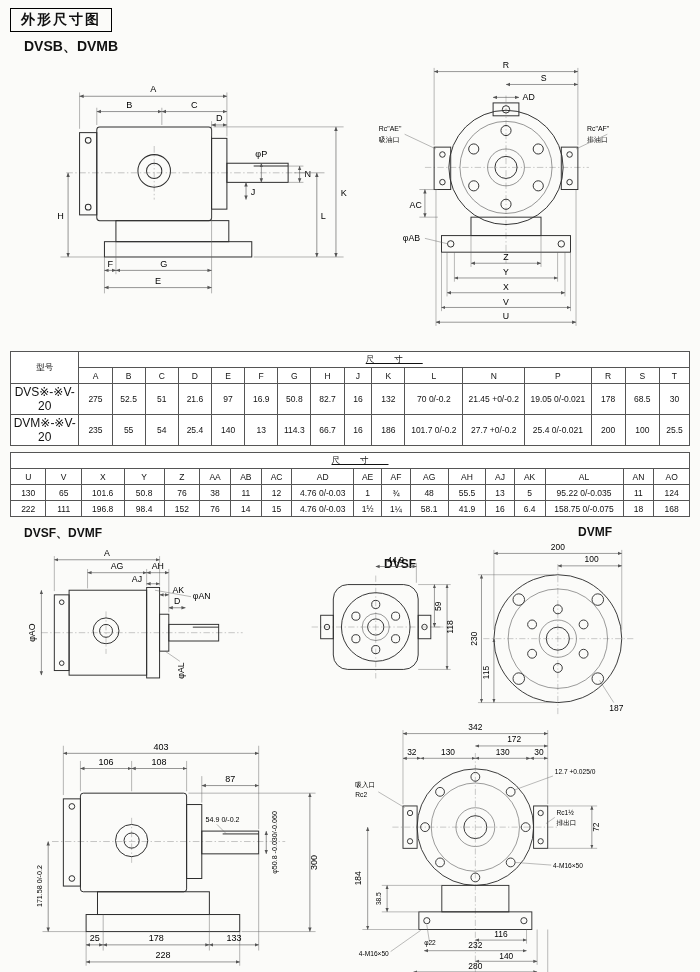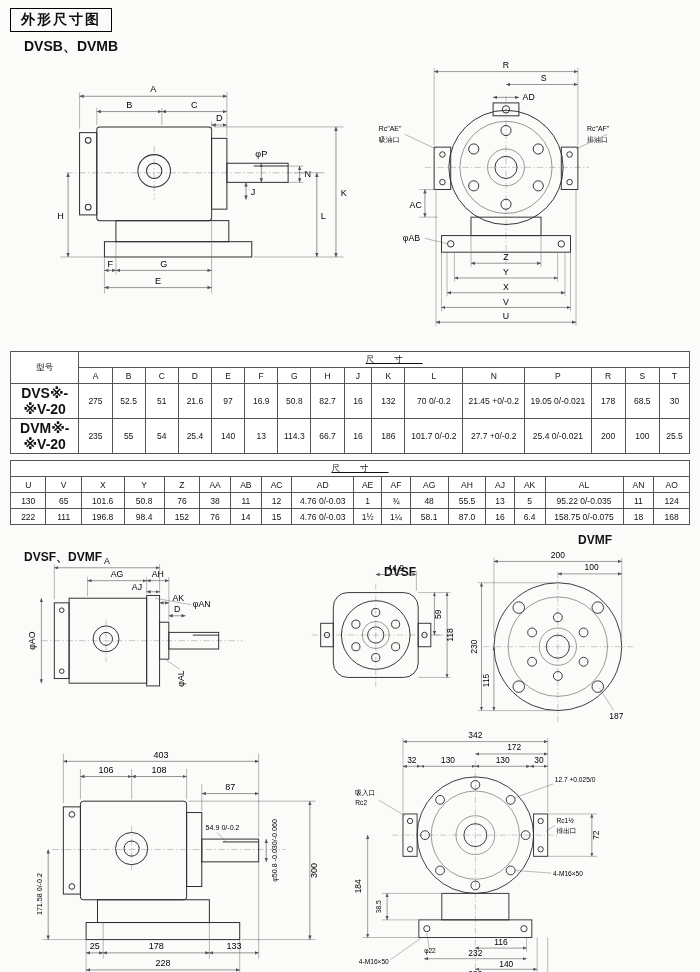--- a/index.html
+++ b/index.html
@@ -5,29 +5,29 @@
   html,body{margin:0;padding:0;background:#f4f3ef;}
   body{width:700px;height:972px;overflow:hidden;font-family:"Liberation Sans","DejaVu Sans",sans-serif;color:#111;}
   .page{width:680px;padding:8px 10px;background:#fbfbf9;}
   .title-box{display:inline-block;border:1.6px solid #000;padding:2px 10px;font-size:14px;font-weight:bold;letter-spacing:2px;}
   .sec-label{font-size:14px;font-weight:bold;margin:6px 0 2px 14px;}
   .row{display:flex;align-items:flex-start;}
   .row1{gap:18px;margin-left:14px;}
   .row2{gap:12px;position:relative;}
   .row3{gap:14px;margin-left:4px;}
   .lblrow{position:relative;height:16px;margin-top:8px;}
-  .lblrow .main{position:absolute;left:14px;top:0;font-size:12px;font-weight:bold;margin-top:16px;}
+  .lblrow .main{position:absolute;left:14px;top:0;font-size:12px;font-weight:bold;}
   .lblrow .mid{position:absolute;left:330px;top:0;width:120px;text-align:center;font-size:12px;font-weight:bold;margin-top:32px;}
   .lblrow .rgt{position:absolute;left:525px;top:0;width:120px;text-align:center;font-size:12px;font-weight:bold;}
   table{border-collapse:collapse;width:680px;table-layout:fixed;font-size:8.5px;margin-top:6px;background:#fff;}
   table{border:1.4px solid #222;}
   th,td{border:0.9px solid #555;text-align:center;padding:1px 0;font-weight:normal;height:13px;overflow:hidden;}
   th{font-weight:normal;}
   .size-head{letter-spacing:20px;text-indent:20px;text-decoration:underline;}
-  .model-cell{font-size:14px;font-weight:bold;}
+  .model-cell{font-size:12px;}
   
   svg{display:block;}
   .ol{fill:none;stroke:#2e2e2e;stroke-width:1.05;}
   .thin{fill:none;stroke:#444;stroke-width:0.6;}
   .dim{stroke:#555;stroke-width:0.65;fill:none;marker-start:url(#ar);marker-end:url(#ar);}
   .ext,.ldr{stroke:#666;stroke-width:0.5;fill:none;}
   .cl{stroke:#8a8a8a;stroke-width:0.5;stroke-dasharray:7 2.5 1.5 2.5;fill:none;}
   text.dl{font-size:9.5px;fill:#000;}
   text.dls{font-size:7.5px;fill:#000;}
 </style>
@@ -343,21 +343,21 @@
           <td>196.8</td>
           <td>98.4</td>
           <td>152</td>
           <td>76</td>
           <td>14</td>
           <td>15</td>
           <td>4.76 0/-0.03</td>
           <td>1½</td>
           <td>1¼</td>
           <td>58.1</td>
-          <td>87.0</td>
+          <td>41.9</td>
           <td>16</td>
           <td>6.4</td>
           <td>158.75 0/-0.075</td>
           <td>18</td>
           <td>168</td>
         </tr>
   </tbody>
     </table>
 
   

